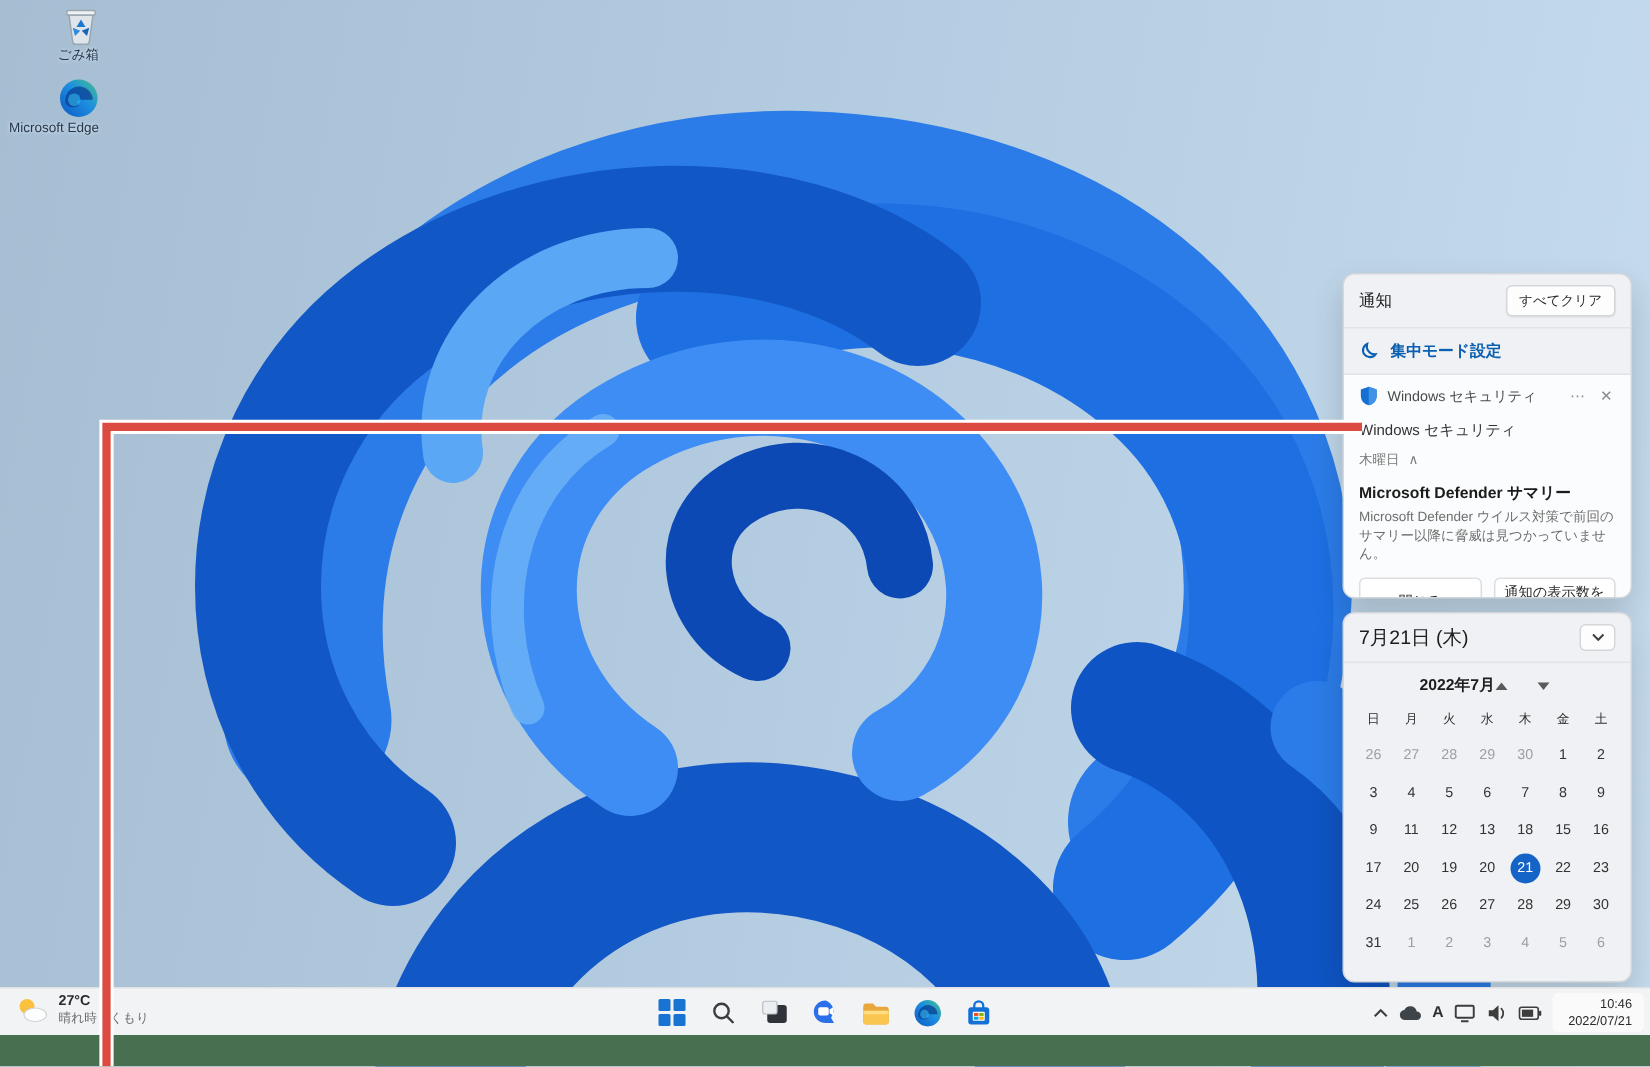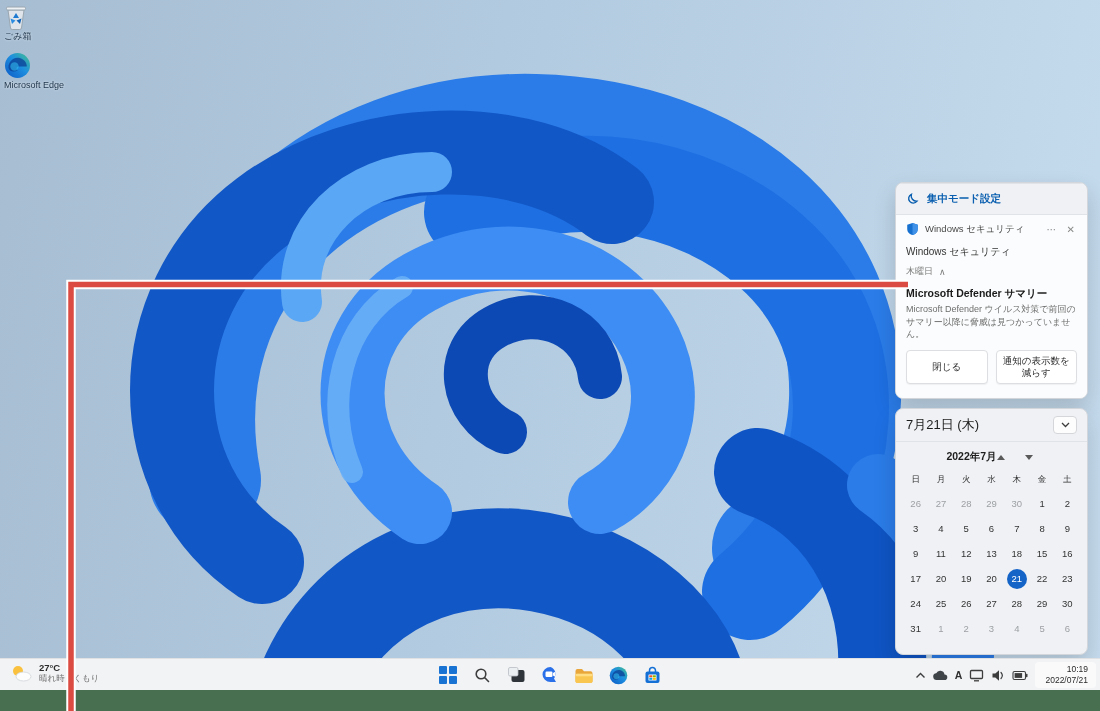--- a/index.html
+++ b/index.html
@@ -7,21 +7,21 @@
   body { font-family:"Liberation Sans","DejaVu Sans",sans-serif; position:relative;
          background:linear-gradient(100deg,#a6bdd2 0%,#b3cbe0 45%,#c6dcee 100%); }
 
   svg { display:block; }
 
   
   #bloom { position:absolute; left:0; top:0; width:1100px; height:711px; }
 
   
   .desk-icons { position:absolute; left:4px; top:2px; width:62px; display:flex; flex-direction:column; gap:6px; }
-  .dicon { display:flex; flex-direction:column; align-items:flex-start; gap:2px; padding:2px 0; cursor:default; }
+  .dicon { display:flex; flex-direction:column; align-items:flex-end; gap:2px; padding:2px 0; cursor:default; }
   .dlabel { font-size:9px; color:#22384e; text-align:center; line-height:1.1;
             text-shadow:0 0 3px rgba(255,255,255,.8); }
 
   
   .panel { position:absolute; left:895px; width:193px; background:#eff1f4;
            border:1px solid #d3d7dc; border-radius:8px;
            box-shadow:0 10px 22px rgba(0,0,0,.16); overflow:hidden; }
   .hairline { height:1px; background:#e0e3e7; }
 
   
@@ -137,20 +137,24 @@
         <circle cx="13.5" cy="13.5" r="12.5" fill="url(#eg)"></circle>
         <path d="M4.5 16 C4 9.5 9.5 5 14.5 5.7 C20 6.5 23 10.8 22.8 14.5 L14.5 14.5 C12.2 14.6 11.8 17 13.8 18.2 C10.5 20.5 5.5 19.8 4.5 16 Z" fill="#0b3f96" opacity="0.75"></path>
         <circle cx="10.5" cy="14.5" r="4.2" fill="#35c1f1" opacity="0.55"></circle>
       </svg>
     </span>
     <span class="dlabel">Microsoft Edge</span>
   </div>
 </div>
 
 <section class="panel" id="notif">
+  <div class="np-header">
+    <span class="np-title">通知</span>
+    <button class="btn-clear">すべてクリア</button>
+  </div>
   <div class="hairline"></div>
   <div class="focus-row">
     <span>
       <svg width="13" height="13" viewBox="0 0 13 13">
         <path d="M11 8.2 A4.6 4.6 0 1 1 5.4 1.3 A5.4 5.4 0 0 0 11 8.2 Z" fill="none" stroke="#0b5fb0" stroke-width="1.4"></path>
       </svg>
     </span>
     <span class="focus-label">集中モード設定</span>
   </div>
   <div class="hairline"></div>
@@ -430,21 +434,21 @@
       </svg>
     </span>
     <span class="tray-ic">
       <svg width="16" height="11" viewBox="0 0 16 11">
         <rect x="1" y="1.5" width="12.5" height="8" rx="1.5" fill="none" stroke="#3d3d3d" stroke-width="1.1"></rect>
         <rect x="2.6" y="3.1" width="7.5" height="4.8" fill="#3d3d3d"></rect>
         <rect x="14" y="3.8" width="1.5" height="3.4" rx="0.6" fill="#3d3d3d"></rect>
       </svg>
     </span>
     <span class="clock">
-      <div>10:19</div>
+      <div>10:46</div>
       <div>2022/07/21</div>
     </span>
   </div>
 </div>
 
 <div id="greenstrip"></div>
 
 <svg id="annotation" viewBox="0 0 1100 711">
   <path d="M 908 284.5 L 71 284.5 L 71 711" fill="none" stroke="#ffffff" stroke-width="9.5"></path>
   <path d="M 908 284.5 L 71 284.5 L 71 711" fill="none" stroke-width="5.5" stroke="#dc4b41"></path>

